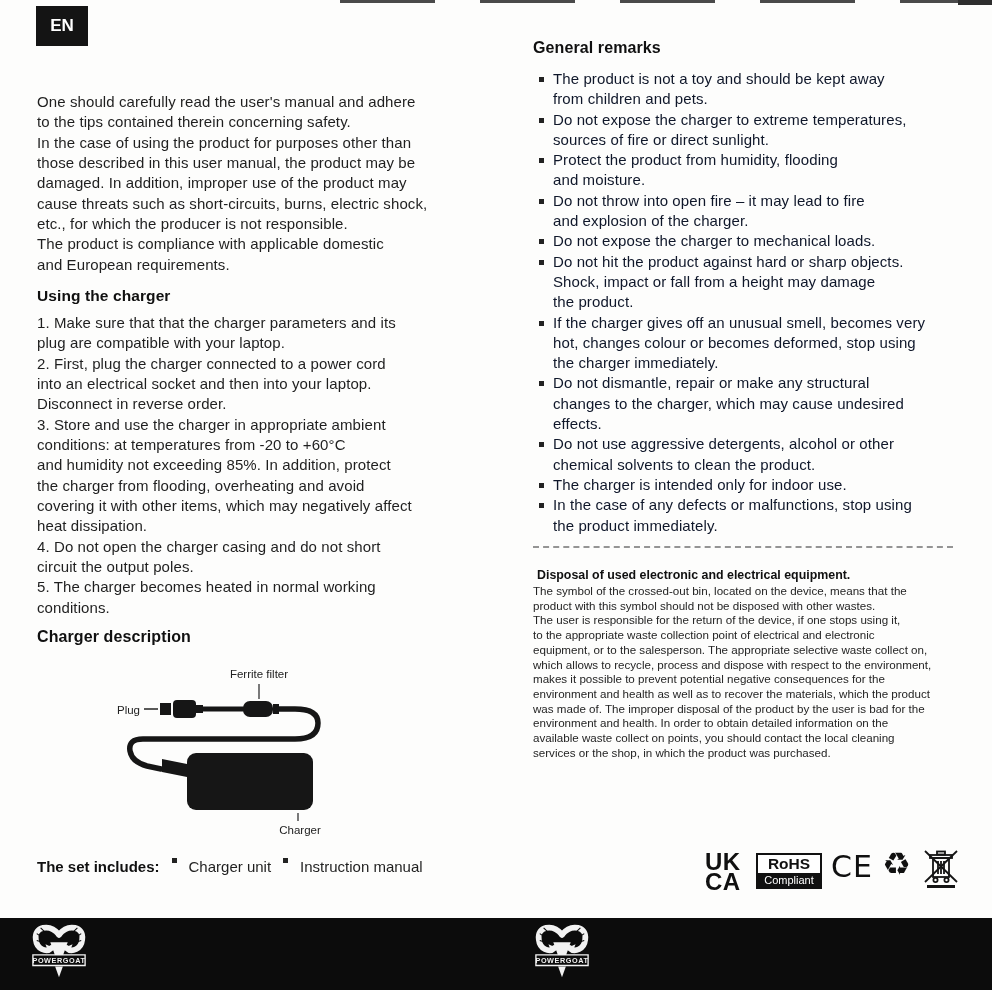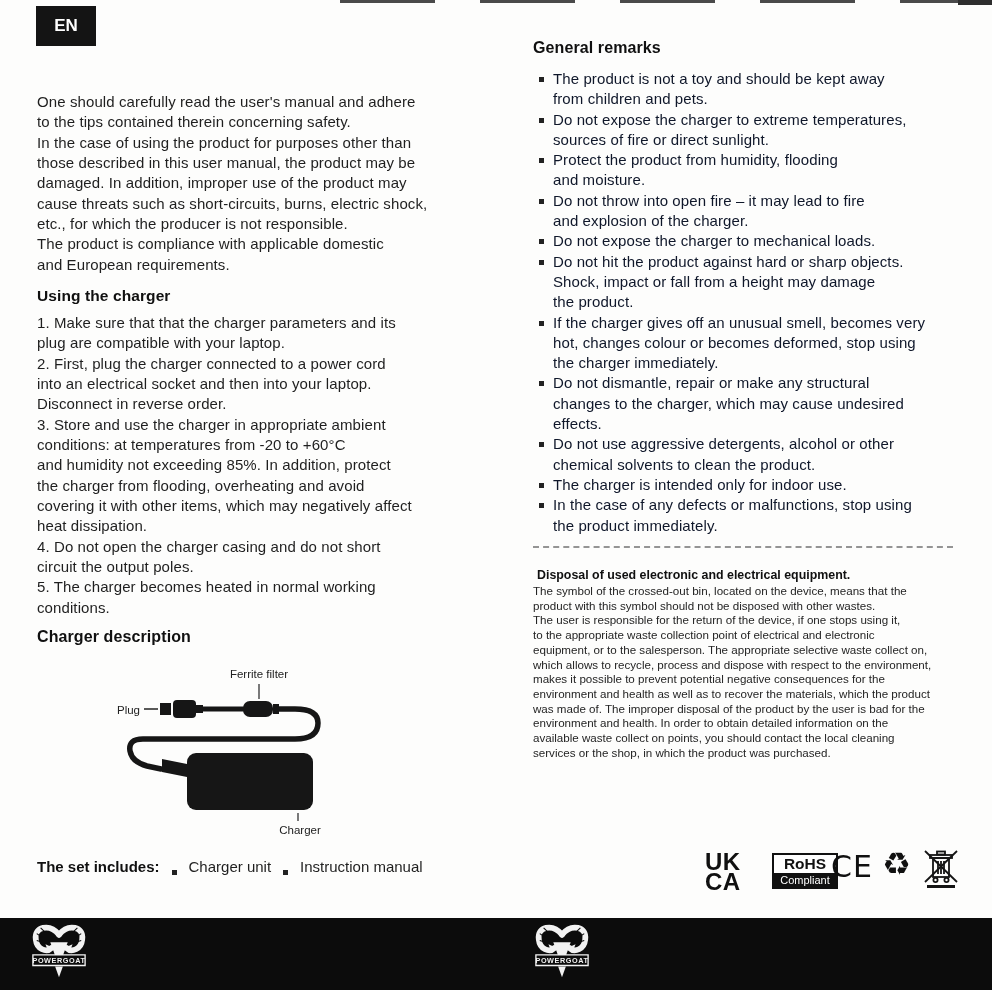--- a/index.html
+++ b/index.html
@@ -5,59 +5,59 @@
   html,body { margin:0; padding:0; background:#e8e8e6; }
   .page {
     position:relative; width:992px; height:990px; margin:0 auto;
     background:#fdfdfc; overflow:hidden;
     font-family:"Liberation Sans", sans-serif; color:#222;
   }
   .top-strip { position:absolute; top:0; left:340px; width:652px; height:3px;
     background:repeating-linear-gradient(90deg,#4a4a4a 0 95px, transparent 95px 140px); }
   .corner-mark { position:absolute; top:0; right:0; width:34px; height:5px; background:#2e2e2e; }
 
-  .en-badge { position:absolute; left:36px; top:6px; width:60px; height:40px;
+  .en-badge { position:absolute; left:36px; top:6px; width:52px; height:40px;
     background:#141414; color:#fff; font-weight:700; font-size:17px;
     display:flex; align-items:center; justify-content:center; }
 
   .h { position:absolute; margin:0; font-weight:700; font-size:15.5px; color:#101010; letter-spacing:0.1px; }
   .body { position:absolute; margin:0; font-size:15px; line-height:20.35px;
     white-space:pre-line; color:#1f1f1f; letter-spacing:0.1px; }
 
   .left-h1 { left:37px; top:67px; }
   .left-para { left:37px; top:92px; width:468px; }
   .left-h2 { left:37px; top:287px; }
   .left-list { left:37px; top:313px; width:468px; }
   .left-h3 { left:37px; top:628px; font-size:16px; }
   .diagram { position:absolute; left:37px; top:652px; }
   .diagram text { font-family:"Liberation Sans", sans-serif; fill:#222; }
 
   .set-line { position:absolute; left:37px; top:858px; font-size:15px;
-    display:flex; align-items:flex-end; gap:12px; color:#1f1f1f; }
+    display:flex; align-items:flex-start; gap:12px; color:#1f1f1f; }
   .set-line .lbl { font-weight:700; color:#101010; }
   .sq { width:5px; height:5px; background:#222; display:inline-block; flex:0 0 auto; }
 
   .right-h { left:533px; top:39px; font-size:16px; }
   .remarks { position:absolute; left:532px; top:63px; width:428px; margin:6px; padding:0;
     list-style:none; font-size:15px; line-height:20.3px; color:#0f172a; }
   .remarks li { display:flex; }
   .remarks .bsq { flex:0 0 auto; width:5px; height:5px; background:#222; margin:8px 9px 0 1px; }
   .remarks .t { white-space:pre-line; letter-spacing:0.1px; }
 
   .dash { position:absolute; left:533px; top:546px; width:420px; height:0;
     border-top:2px dashed #949494; }
   .disposal-h { position:absolute; left:533px; top:564px; margin:4px;
     font-size:12.4px; font-weight:700; color:#101010; }
   .disposal-t { position:absolute; left:533px; top:584px; width:412px; margin:0;
     font-size:11.6px; line-height:14.7px; white-space:pre-line; color:#242424; }
 
   .ukca { position:absolute; left:705px; top:852px; font-weight:700; font-size:24px;
     line-height:19.5px; letter-spacing:0.5px; color:#101010; }
   .rohs { position:absolute; left:756px; top:853px; width:62px; border:2px solid #111;
-    text-align:center; background:#fff;margin-left:16px; }
+    text-align:center; background:#fff; }
   .rohs-top { font-weight:700; font-size:15.5px; line-height:18px; color:#111; }
   .rohs-bot { background:#111; color:#fff; font-size:11px; line-height:14px; }
   .ce { position:absolute; left:831px; top:852px; font-family:"DejaVu Sans", sans-serif;
     font-size:30px; line-height:30px; letter-spacing:1px; color:#101010; }
   .recycle { position:absolute; left:882px; top:846px; font-family:"DejaVu Sans", sans-serif;
     font-size:32px; line-height:36px; color:#101010; }
   .weee { position:absolute; left:920px; top:849px; }
 
   .footer { position:absolute; left:0; top:918px; width:992px; height:72px; background:#0c0c0c; }
   .goat { position:absolute; top:4px; }

